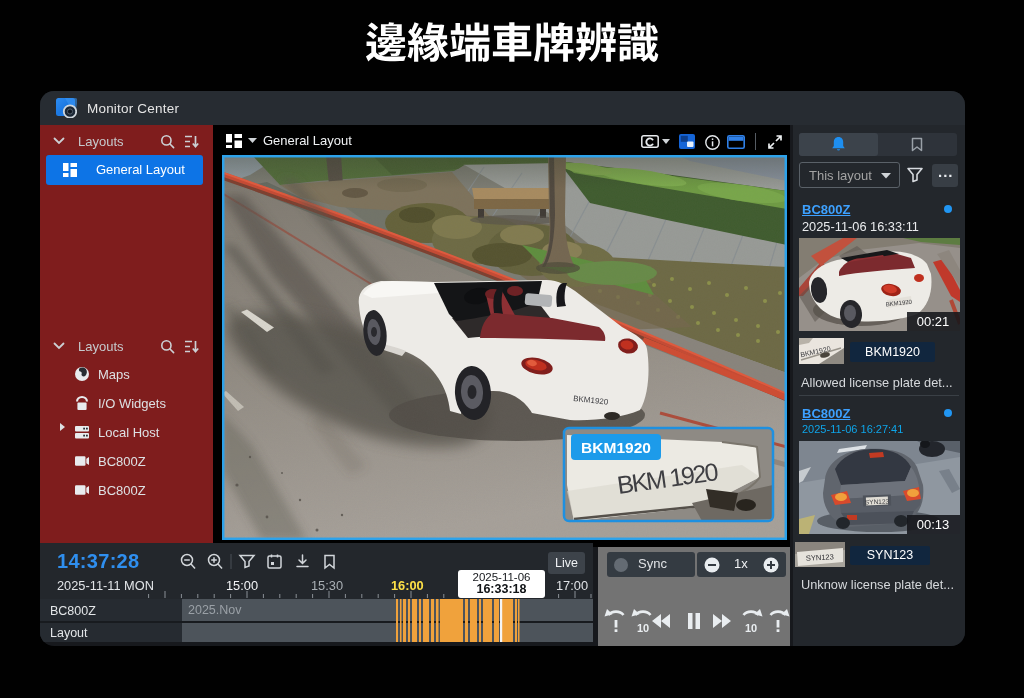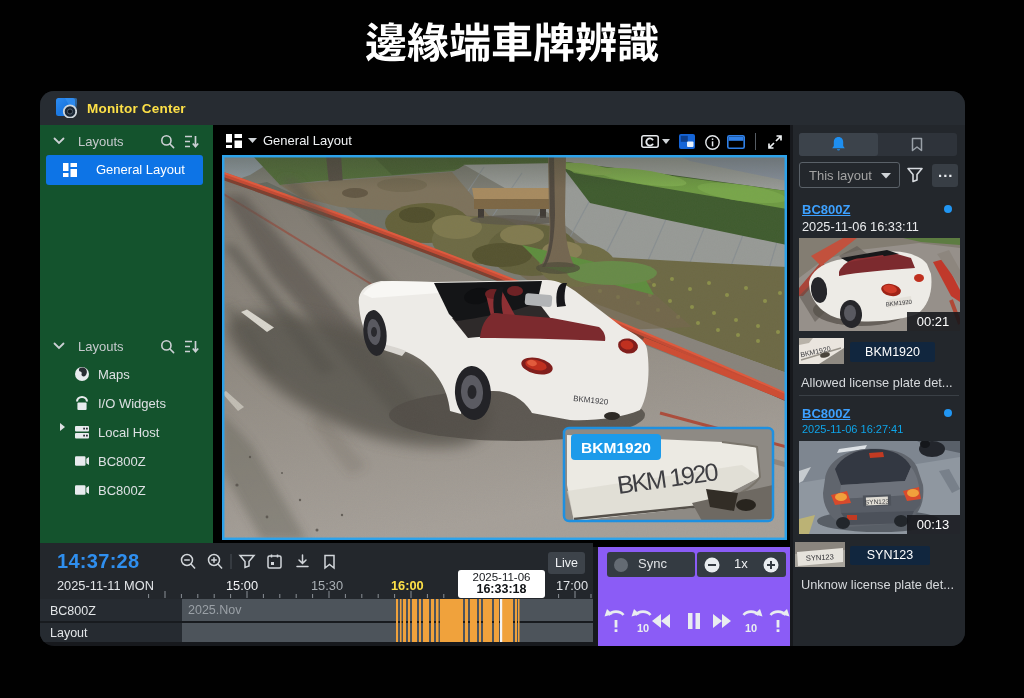--- a/index.html
+++ b/index.html
@@ -1,25 +1,25 @@
 <!DOCTYPE html>
 <html><head><meta charset="utf-8">
 <style>
 *{margin:0;padding:0;box-sizing:border-box}
 html,body{width:1024px;height:698px;background:#010101;overflow:hidden;font-family:"Liberation Sans",sans-serif}
 #stage{position:relative;width:1024px;height:698px;transform:translateZ(0)}
 #win{position:absolute;left:40px;top:91px;width:925px;height:555px;background:#17191d;border-radius:14px;overflow:hidden}
 #hdr{position:absolute;left:0;top:0;width:925px;height:34px;background:#272c32}
 #logo{position:absolute;left:16px;top:7px;width:21px;height:20px}
-#hdrtitle{position:absolute;left:47px;top:10px;font-size:13.5px;font-weight:bold;color:#fde047;letter-spacing:.2px}
-#sidebar{position:absolute;left:0;top:34px;width:173px;height:422px;background:#14532d}
+#hdrtitle{position:absolute;left:47px;top:10px;font-size:13.5px;font-weight:normal;color:#e5e5e5;letter-spacing:.2px}
+#sidebar{position:absolute;left:0;top:34px;width:173px;height:422px;background:#7f1d1d}
 #main{position:absolute;left:173px;top:34px;width:577px;height:422px;background:#000}
 #rpanel{position:absolute;left:753px;top:34px;width:172px;height:521px;background:#23272c}
 #bottom{position:absolute;left:0;top:452px;width:553px;height:99px;background:#23272c}
-#pbpanel{position:absolute;left:558px;top:456px;width:192px;height:99px;background:#8b5cf6}
+#pbpanel{position:absolute;left:558px;top:456px;width:192px;height:99px;background:#737373}
 .row{position:absolute;font-size:13px;color:#dde0e3}
 .ghd{position:absolute;font-size:13px;color:#c6cacd}
 .icn{position:absolute}
 #selrow{position:absolute;left:6px;top:30px;width:157px;height:30px;background:#0d74e6;border-radius:3px}
 </style></head>
 <body>
 <div id="stage">
 <svg width="320" height="70" viewBox="0 0 320 70" style="position:absolute;left:359px;top:8px">
 <g transform="translate(6,50) scale(0.9545)" fill="#fff">
 <path d="M11.6 -17.4V-3.4H6.6V-12.5H1.6V-17.4ZM11.6 -6Q13 -3.8 15.5 -2.8Q18 -1.8 21.4 -1.6Q23.4 -1.6 26.1 -1.5Q28.9 -1.5 31.9 -1.6Q34.9 -1.6 37.8 -1.7Q40.6 -1.8 42.9 -2Q42.6 -1.4 42.2 -0.5Q41.9 0.4 41.6 1.4Q41.4 2.3 41.2 3Q39.2 3.2 36.7 3.2Q34.1 3.3 31.3 3.3Q28.5 3.3 26 3.3Q23.4 3.3 21.4 3.2Q17.3 3 14.5 1.9Q11.6 0.9 9.4 -1.7Q8.1 -0.4 6.6 0.9Q5.2 2.2 3.5 3.6L1 -1.6Q2.4 -2.5 4 -3.7Q5.6 -4.8 7.1 -6ZM3.3 -33.9 6.8 -37.1Q8.1 -36.4 9.4 -35.5Q10.7 -34.6 11.8 -33.6Q13 -32.7 13.7 -31.8L9.9 -28.4Q9.3 -29.2 8.2 -30.2Q7.1 -31.2 5.8 -32.2Q4.5 -33.1 3.3 -33.9ZM1.8 -25 5.2 -28.2Q6.4 -27.6 7.7 -26.7Q9.1 -25.8 10.3 -24.9Q11.5 -24 12.3 -23.2L8.6 -19.6Q8 -20.4 6.8 -21.4Q5.7 -22.3 4.3 -23.3Q3 -24.2 1.8 -25ZM24.8 -23.5H29.6V-20.2H24.8ZM21.6 -29.9V-28.6H33.3V-29.9ZM21.6 -26.6V-25.2H33.3V-26.6ZM21.6 -33.2V-31.9H33.3V-33.2ZM16.7 -35.3H38.5V-23.1H16.7ZM25.1 -37.4 30.6 -37Q30 -35.9 29.3 -35.1Q28.7 -34.2 28.2 -33.6L24.2 -34.2Q24.5 -35.1 24.8 -35.9Q25 -36.8 25.1 -37.4ZM13.5 -21.8H41.8V-17.1H37.1V-19.2H18V-17.1H13.5ZM24.9 -16H29.7V-12.6H24.9ZM13.4 -13.5H42V-10.7H13.4ZM22.2 -9.5H34.4V-6.7H22.2ZM33.2 -9.5H37.5Q37.5 -9.5 37.5 -8.9Q37.4 -8.4 37.3 -8Q37 -5.8 36.5 -4.7Q36.1 -3.5 35.4 -2.9Q34.8 -2.4 34 -2.3Q33.3 -2.1 32.4 -2Q31.6 -2 30.3 -2Q28.9 -2 27.4 -2.1Q27.3 -2.8 27.1 -3.5Q26.9 -4.3 26.5 -5Q27.8 -4.8 28.9 -4.8Q30.1 -4.7 30.6 -4.8Q31.1 -4.8 31.4 -4.8Q31.6 -4.9 31.9 -5Q32.3 -5.4 32.6 -6.3Q32.9 -7.2 33.2 -9ZM22 -12H26.3Q26 -9.5 25 -7.6Q24 -5.7 21.9 -4.3Q19.7 -3 16 -2Q15.6 -2.8 15 -3.9Q14.3 -4.9 13.6 -5.5Q16.8 -6.1 18.5 -6.9Q20.2 -7.8 20.9 -9.1Q21.7 -10.3 22 -12ZM21.8 -19.7H25.4Q25.1 -17.9 24.1 -16.6Q23.2 -15.4 21.3 -14.6Q19.5 -13.7 16.4 -13.2Q16.1 -13.9 15.6 -14.7Q15 -15.5 14.5 -16Q17 -16.3 18.5 -16.7Q20.1 -17.1 20.8 -17.9Q21.5 -18.6 21.8 -19.7ZM27.8 -20.6H31.6V-18.3Q31.6 -17.7 31.7 -17.6Q31.8 -17.4 32.3 -17.4Q32.5 -17.4 32.8 -17.4Q33.2 -17.4 33.6 -17.4Q34 -17.4 34.1 -17.4Q34.5 -17.4 34.7 -17.7Q34.9 -17.9 34.9 -18.8Q35.5 -18.5 36.4 -18.2Q37.3 -17.9 38 -17.8Q37.8 -16 37 -15.4Q36.2 -14.7 34.7 -14.7Q34.4 -14.7 34 -14.7Q33.6 -14.7 33.2 -14.7Q32.7 -14.7 32.3 -14.7Q32 -14.7 31.7 -14.7Q30.1 -14.7 29.3 -15Q28.4 -15.3 28.1 -16.1Q27.8 -16.9 27.8 -18.3Z"></path>

